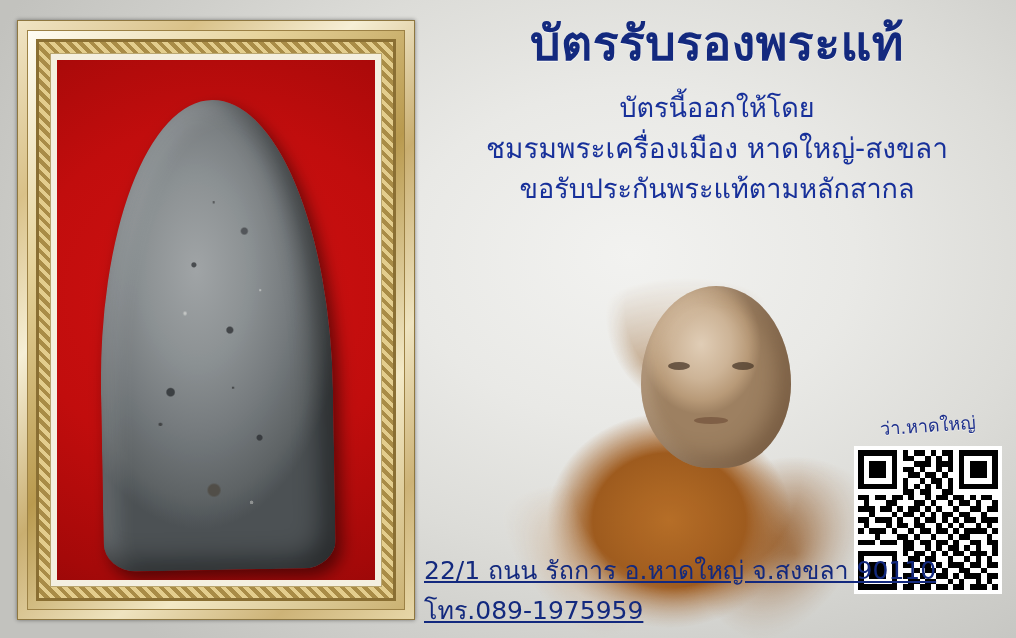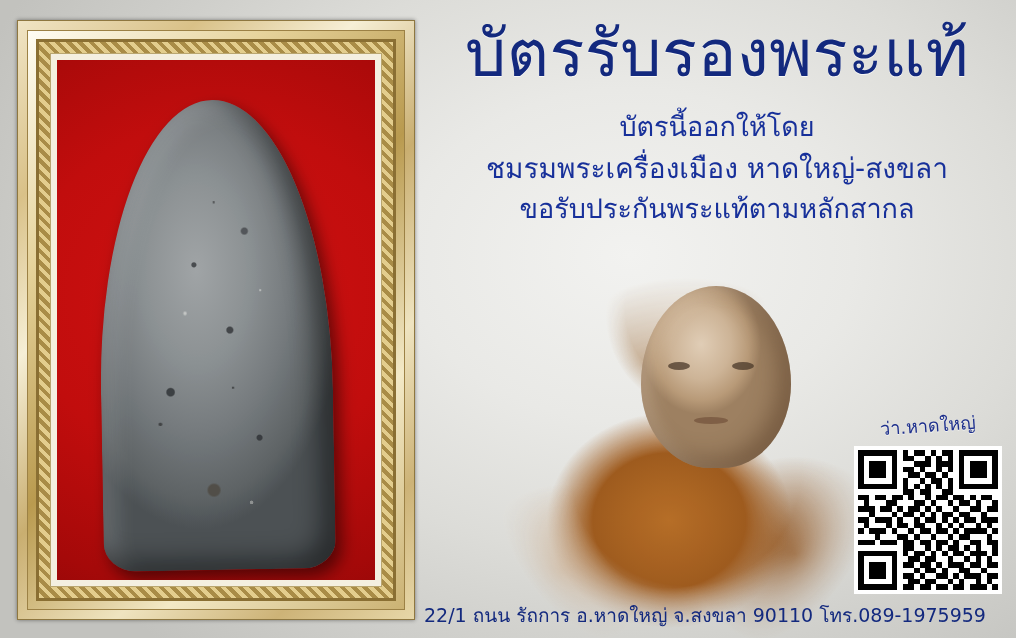--- a/index.html
+++ b/index.html
@@ -138,22 +138,22 @@
 
   
   #header-block {
     position: absolute;
     left: 424px; top: 16px;
     width: 586px;
     text-align: center;
     color: #1f2c6e;
   }
   #title-main {
-    font-size: 65px;
-    font-weight: normal;
+    font-size: 48px;
+    font-weight: bold;
     line-height: 1.16;
     color: #13297e;
     letter-spacing: 0.5px;
     text-shadow: 0 1px 0 rgba(255,255,255,0.7);
   }
   .subline {
     color: #17309a;
     line-height: 1.34;
   }
   #sub-1 { font-size: 27px; margin-top: 18px; }
@@ -190,23 +190,24 @@
   
   #issue-date {
     position: absolute;
     left: 424px; bottom: 52px;
     font-size: 26px;
     color: #13297e;
   }
   #address-bar {
     position: absolute;
     left: 424px; right: 25px; bottom: 8px;
-    font-size: 19px;
+    font-size: 25px;
     color: #13297e;
     text-align: left;
+    text-decoration: underline;
   }
 </style>
 </head>
 <body>
 
 <div id="card">
 
   <div id="photo-frame">
     <div id="photo-frame-inner-bevel">
       <div id="photo-frame-bead">

